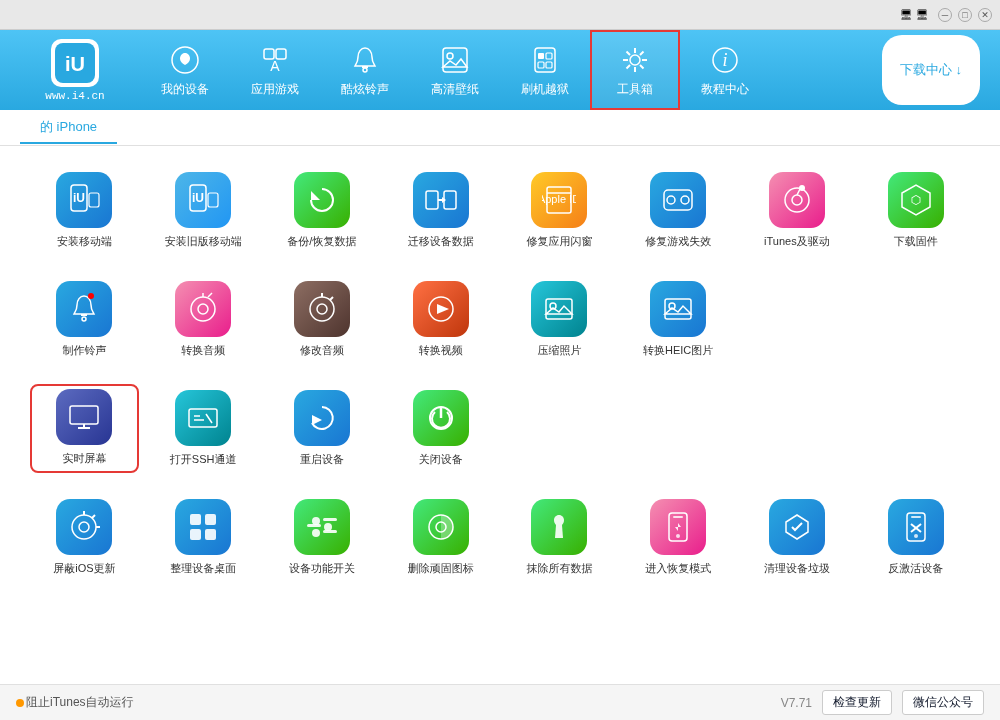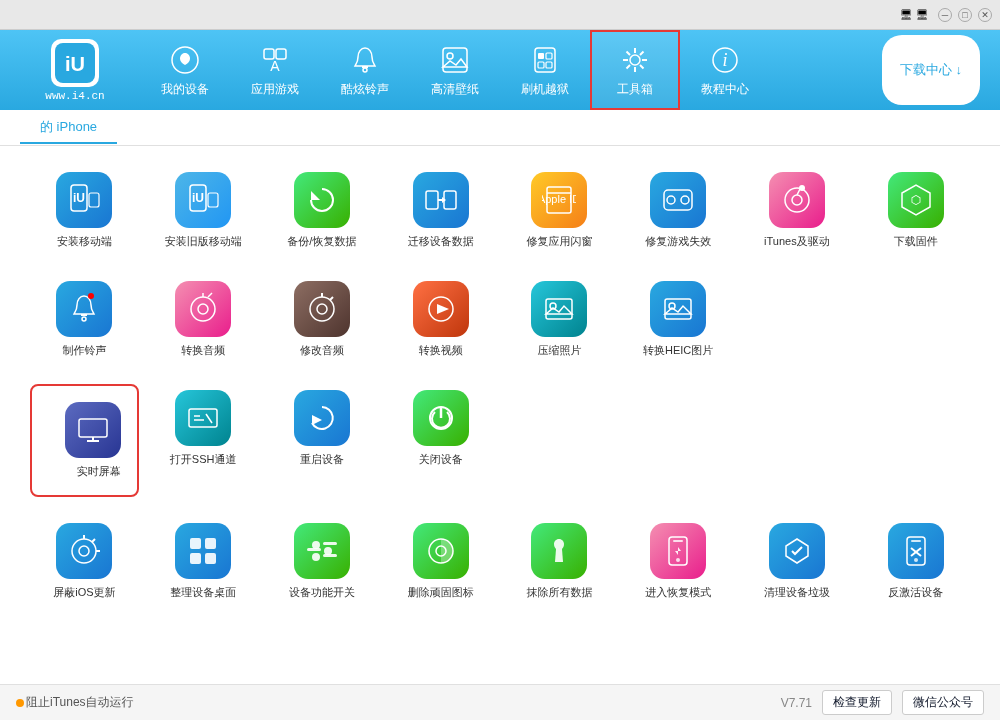--- a/index.html
+++ b/index.html
@@ -148,22 +148,21 @@
       flex-direction: column;
       align-items: center;
       cursor: pointer;
       padding: 6px;
       border-radius: 6px;
       transition: background 0.15s;
     }
     .tool-item.selected {
       border: 2px solid #e53935;
       border-radius: 8px;
-      padding: 16px;
-      align-items: flex-end;
+      padding: 3px;
     }
 
     .tool-icon {
       width: 56px; height: 56px;
       border-radius: 14px;
       display: flex; align-items: center; justify-content: center;
       font-size: 26px;
       margin-bottom: 6px;
       color: #fff;
     }

